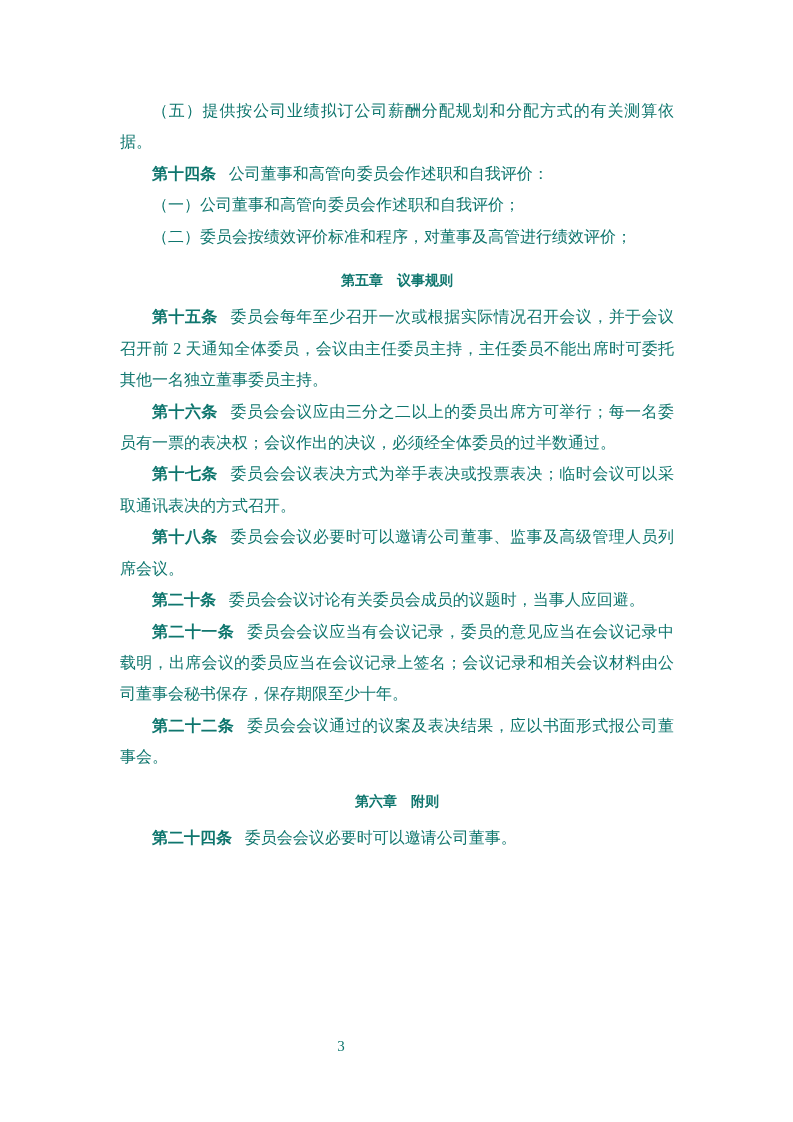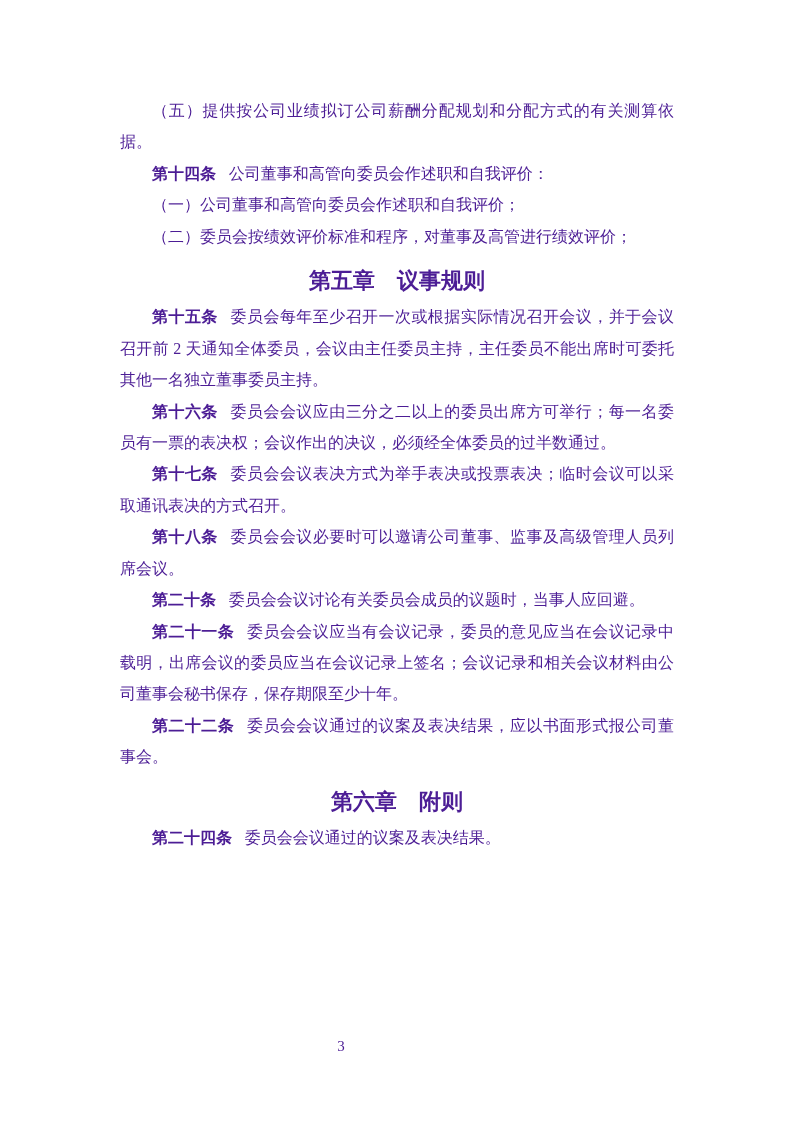--- a/index.html
+++ b/index.html
@@ -2,42 +2,42 @@
 <html><head>
 <meta charset="utf-8">
 <style>
   html,body{margin:0;padding:0;background:#ffffff;}
   .page{
     position:relative;
     width:682px;height:1122px;
     background:#ffffff;
     overflow:hidden;
     font-family:"Liberation Serif","DejaVu Serif",serif;
-    color:#4c1d95;
+    color:#0f766e;
   }
   .content{
     position:absolute;
     left:120px;top:95px;width:554px;
     font-size:16px;
     line-height:31.4px;
     text-align:justify;
   }
   .para{
     margin:0;
     text-indent:2em;
   }
   .term{
     font-weight:bold;
     margin-right:0.8em;
   }
   .chapter{
     margin:13px 0 5px 0;
     text-align:center;
     text-indent:0;
-    font-size:22px;
+    font-size:14px;
     font-weight:bold;
     line-height:31.4px;
   }
   .page-number{
     position:absolute;
     top:1037px;left:0;width:100%;
     text-align:center;
     font-size:15px;
     line-height:18px;
   }
@@ -70,18 +70,18 @@
 
     <p class="para"><b class="term">第二十条</b><span>委员会会议讨论有关委员会成员的议题时，当事人应回避。</span></p>
 
     <p class="para"><b class="term">第二十一条</b><span>委员会会议应当有会议记录，委员的意见应当在会议记录中载明，出席会议的委员应当在会议记录上签名；会议记录和相关会议材料由公司董事会秘书保存，保存期限至少十年。</span></p>
 
     <p class="para"><b class="term">第二十二条</b><span>委员会会议通过的议案及表决结果，应以书面形式报公司董事会。</span></p>
 
 
     <h2 class="chapter">第六章　附则</h2>
 
-    <p class="para"><b class="term">第二十四条</b><span>委员会会议通过的议案及表决结果。</span></p>
+    <p class="para"><b class="term">第二十四条</b><span>委员会会议必要时可以邀请公司董事。</span></p>
 
   </div>
 
   <div class="page-number">3</div>
 </div>
 
 </body></html>

